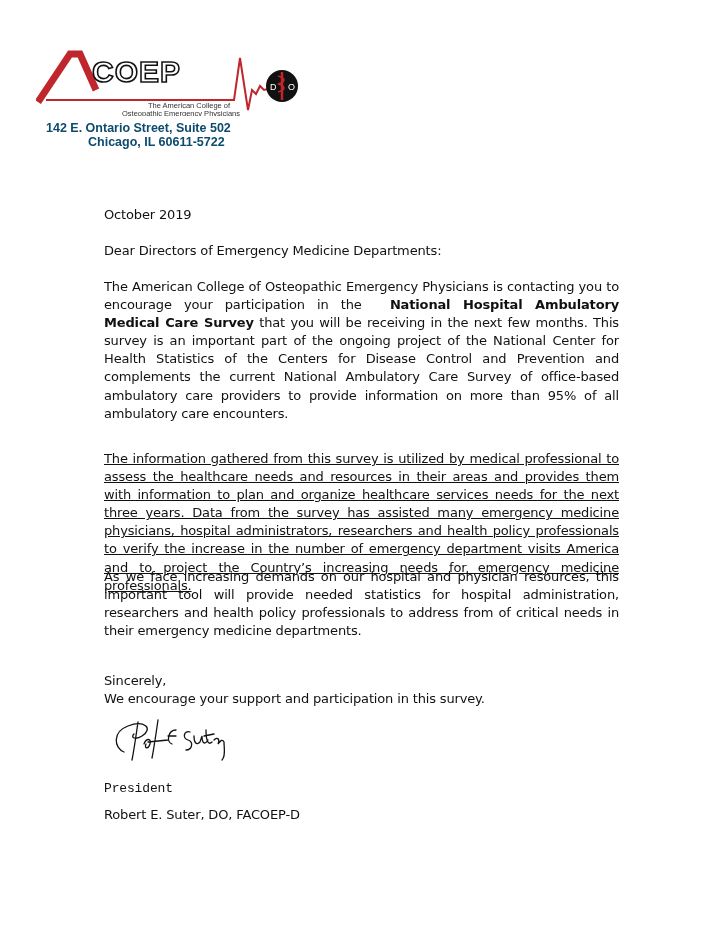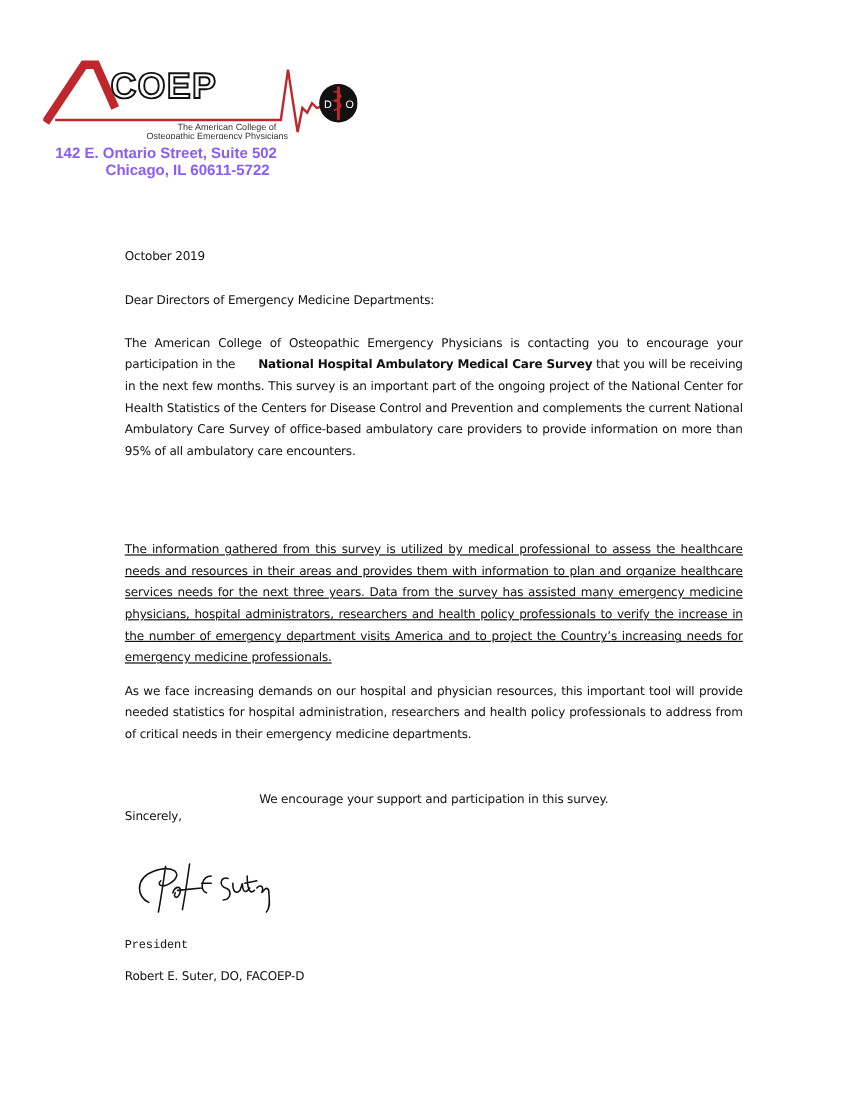--- a/index.html
+++ b/index.html
@@ -1,28 +1,28 @@
 <!DOCTYPE html>
 <html><head>
 <meta charset="utf-8">
 <style>
   html, body { margin: 0; padding: 0; background: #ffffff; }
   body { width: 714px; height: 926px; position: relative; overflow: hidden; color: #111; }
   .logo { position: absolute; left: 36px; top: 50px; width: 262px; height: 66px; }
   .logo svg { display: block; }
-  .addr { position: absolute; font-family: "Liberation Sans", sans-serif; font-weight: bold; font-size: 12.5px; color: #8b5cf6; }
+  .addr { position: absolute; font-family: "Liberation Sans", sans-serif; font-weight: bold; font-size: 12.5px; color: #0c4a6e; }
   .addr1 { left: 46px; top: 121px; }
   .addr2 { left: 88px; top: 135px; }
-  .letter { position: absolute; left: 104px; width: 515px; font-family: "DejaVu Sans", sans-serif; font-size: 10px; line-height: 18.1px; color: #111; letter-spacing: -0.15px; }
+  .letter { position: absolute; left: 104px; width: 515px; font-family: "DejaVu Sans", sans-serif; font-size: 13px; line-height: 18.1px; color: #111; letter-spacing: -0.15px; }
   .date { top: 206px; }
   .salutation { top: 242px; }
   .p1 { top: 278px; text-align: justify; }
   .p2 { top: 450px; text-align: justify; text-decoration: underline; }
   .p3 { top: 568px; text-align: justify; }
-  .p4 { top: 658px; text-align: center; }
+  .p4 { top: 690px; }
   .closing { top: 672px; }
   .signame { top: 806px; }
   .sigtitle { top: 780px; font-family: Liberation Mono, monospace; }
   .sig { position: absolute; left: 110px; top: 712px; width: 140px; height: 52px; }
   b { font-weight: bold; margin-left: 16px; }
 </style>
 </head>
 <body>
 
 <div class="logo">

